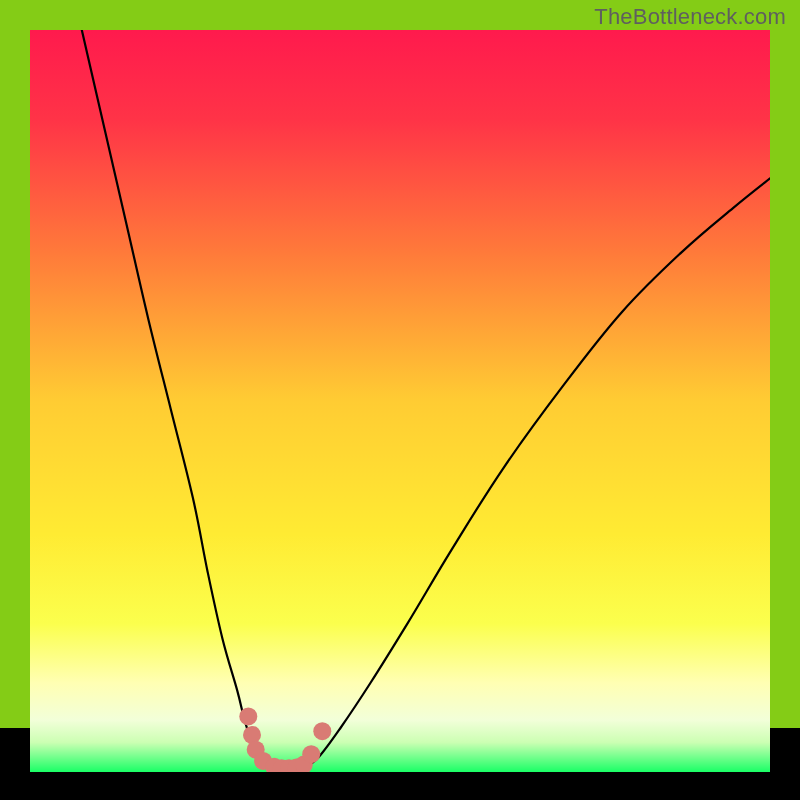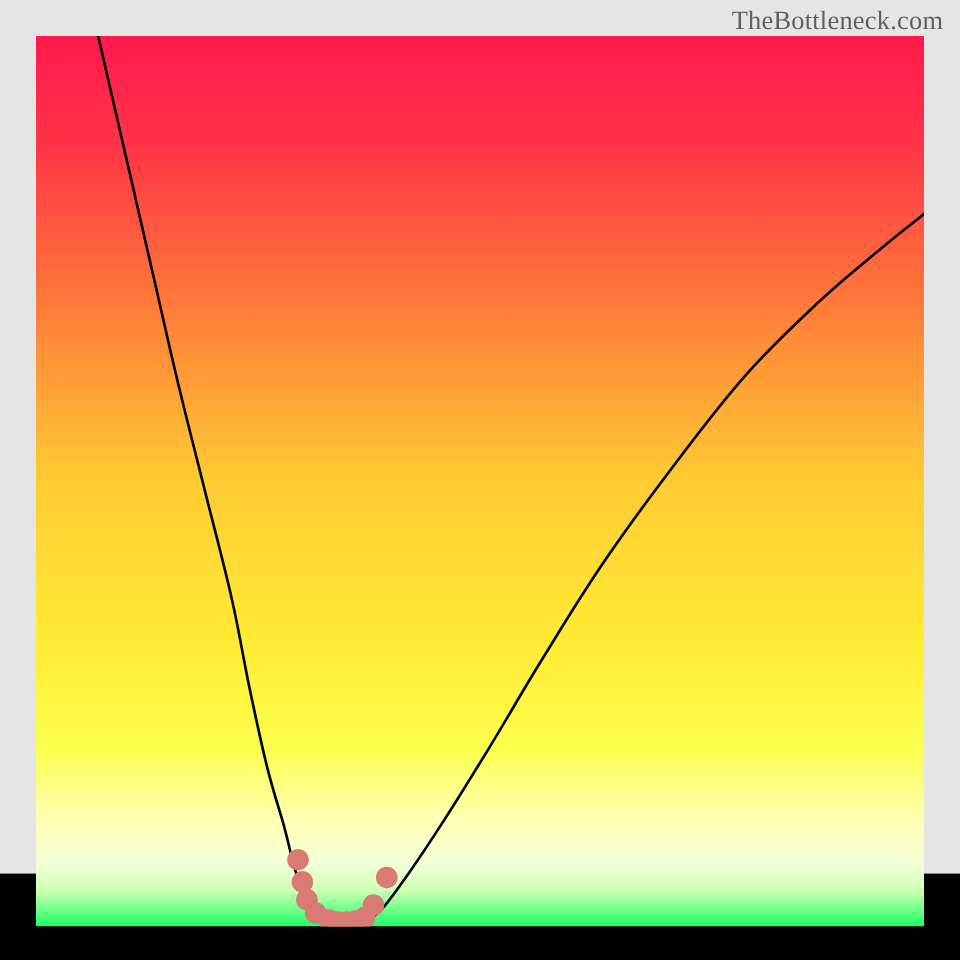--- a/index.html
+++ b/index.html
@@ -10,22 +10,21 @@
     background: #000;
     overflow: hidden;
     font-family: Arial, Helvetica, sans-serif;
   }
   .frame {
     position: absolute;
     top: 0;
     left: 0;
     width: 800px;
     height: 728px;
-    background: #e5e5e5;
-    font-family: Liberation Serif, serif;
+    background: #84cc16;
   }
   .plot {
     position: absolute;
     left: 30px;
     top: 30px;
     width: 740px;
     height: 742px;
   }
   .watermark {
     position: absolute;

